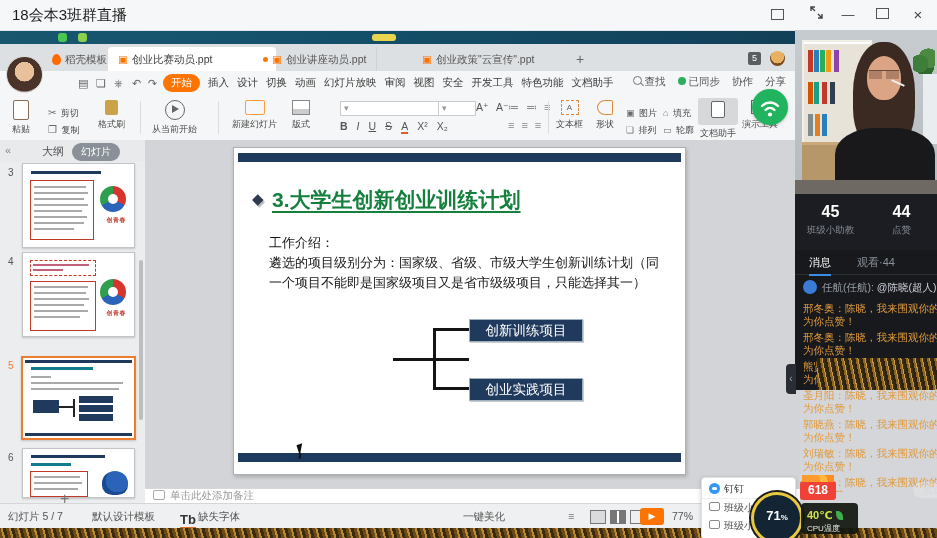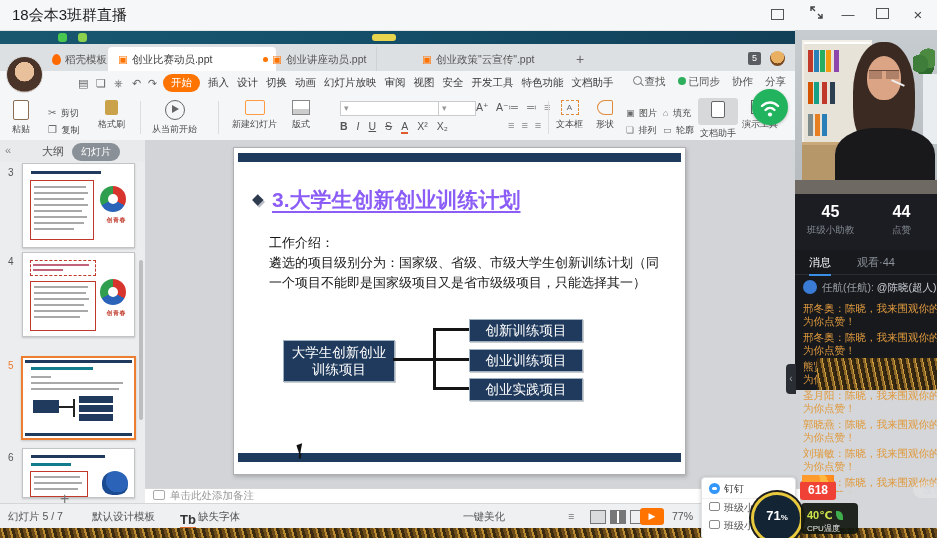--- a/index.html
+++ b/index.html
@@ -59,21 +59,21 @@
   .thumb.sel{border:2px solid #ed7d31;left:21px}
   .tnum{position:absolute;left:8px;font-size:10px;color:#555}
   .tnum.sel{color:#ed7d31}
   .tl{position:absolute;background:#a9a9a9;height:2px}
   .swirl{position:absolute;border-radius:50%;background:conic-gradient(#d6342c 0 120deg,#2a63b8 120deg 240deg,#2f9e4f 240deg 360deg)}
   .swirl::after{content:"";position:absolute;left:30%;top:30%;width:40%;height:40%;border-radius:50%;background:#fff}
   .cqc{position:absolute;font-size:6px;color:#c0392b;font-weight:bold;letter-spacing:.5px}
   .canvas{position:absolute;left:145px;top:0;width:655px;height:348px;background:#d2d4d7}
   .slidecard{position:absolute;left:88px;top:7px;width:451px;height:326px;background:#fff;border:1px solid #aeb0b3;box-shadow:1px 2px 4px rgba(0,0,0,.2)}
   .navybar{position:absolute;left:4px;right:4px;height:9px;background:#1e3a5c}
-  .stitle{position:absolute;left:38px;top:38px;font-size:21px;font-weight:bold;color:#8b5cf6;text-decoration:underline;text-underline-offset:4px;white-space:nowrap}
+  .stitle{position:absolute;left:38px;top:38px;font-size:21px;font-weight:bold;color:#15803d;text-decoration:underline;text-underline-offset:4px;white-space:nowrap}
   .sdia{position:absolute;left:18px;top:42px;font-size:15px;color:#2e3b4e;text-shadow:1.5px 1.5px 0 #b9bec6}
   .sbody{position:absolute;font-size:13px;color:#161616;white-space:nowrap}
   .navybox{position:absolute;background:#1f3a5c;color:#fff;display:flex;flex-direction:column;align-items:center;justify-content:center;text-align:center;border:1px solid #9fb0c0;box-shadow:1px 1px 0 rgba(0,0,0,.2)}
   .cline{position:absolute;background:#141414}
   .cursor{position:absolute;width:0;height:0;border-left:6px solid #111;border-bottom:11px solid transparent;transform:rotate(-18deg)}
   .cursor::after{content:"";position:absolute;left:-7px;top:9px;width:2px;height:5px;background:#111;transform:rotate(28deg)}
   .notesbar{position:absolute;left:145px;top:444px;width:655px;height:15px;background:#fff;border-top:1px solid #d6d7d9;font-size:10.5px;color:#9a9a9a}
   .noteico{display:inline-block;width:10px;height:8px;border:1.2px solid #aaa;border-radius:2px;margin:0 5px 0 8px;vertical-align:-1px}
   
   .statusbar{position:absolute;left:0;top:459px;width:800px;height:25px;background:#eef0f1;border-top:1px solid #d5d6d8;font-size:10.5px;color:#555}
@@ -356,29 +356,22 @@
     <div class="canvas">
       <div class="slidecard">
         <div class="navybar" style="top:5px"></div>
         <div class="navybar" style="bottom:12px"></div>
         <div class="sdia">◆</div>
         <div class="stitle">3.大学生创新创业训练计划</div>
         <div class="sbody" style="left:35px;top:86px">工作介绍：</div>
         <div class="sbody" style="left:35px;top:106px">遴选的项目级别分为：国家级、省级、市级大学生创新训练计划（同</div>
         <div class="sbody" style="left:35px;top:126px">一个项目不能即是国家级项目又是省市级级项目，只能选择其一）</div>
 
-        <div class="navybox" style="left:49px;top:192px;width:110px;height:40px;font-size:13.5px;line-height:17px">
-          <span>大学生创新创业</span>
-          <span>训练项目</span>
-        </div>
         <div class="navybox" style="left:235px;top:171px;width:112px;height:21px;font-size:13.5px">
             <span>创新训练项目</span>
-          </div>
-        <div class="navybox" style="left:235px;top:201px;width:112px;height:21px;font-size:13.5px">
-            <span>创业训练项目</span>
           </div>
         <div class="navybox" style="left:235px;top:230px;width:112px;height:21px;font-size:13.5px">
             <span>创业实践项目</span>
           </div>
         <div class="cline" style="left:159px;top:210px;width:42px;height:3px"></div>
         <div class="cline" style="left:199px;top:180px;width:3px;height:62px"></div>
         <div class="cline" style="left:199px;top:180px;width:36px;height:3px"></div>
         <div class="cline" style="left:199px;top:210px;width:36px;height:3px"></div>
         <div class="cline" style="left:199px;top:239px;width:36px;height:3px"></div>
 

